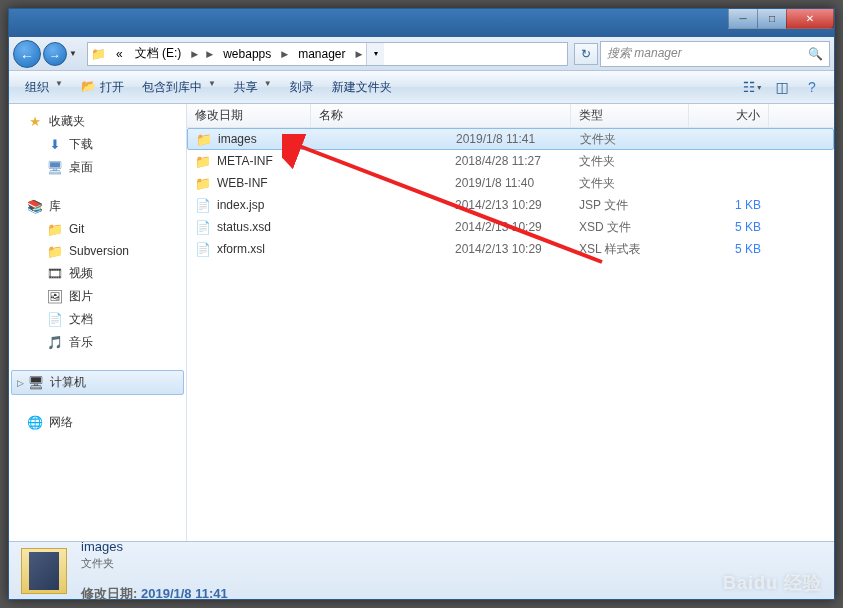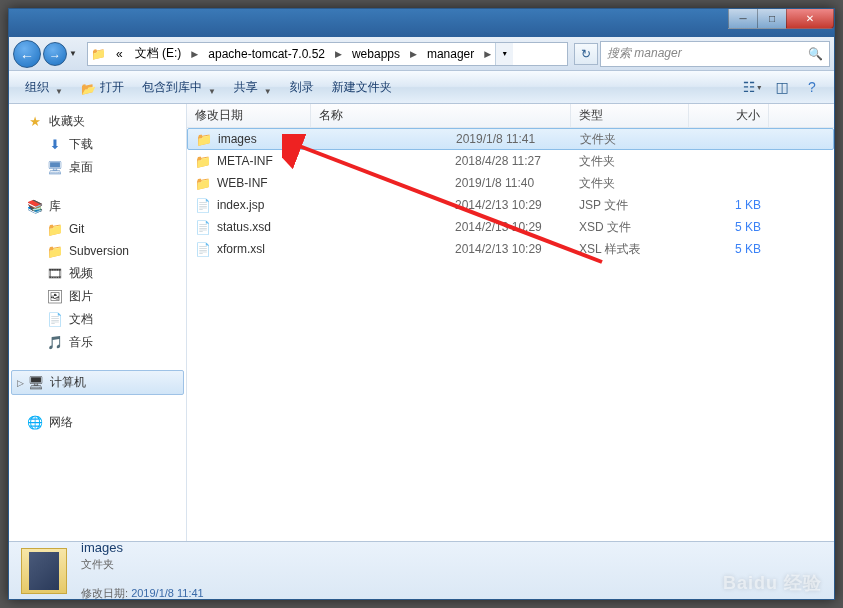--- a/index.html
+++ b/index.html
@@ -24,21 +24,21 @@
     .crumb-icon { width: 22px; height: 22px; display: flex; align-items: center; justify-content: center; }
     .crumb { padding: 0 6px; height: 100%; display: flex; align-items: center; white-space: nowrap; }
     .crumb-sep { padding: 0 4px; font-size: 9px; color: #555; }
     .crumb-drop { width: 18px; background: #eef3f9; border-left: 1px solid #c0d0e0; height: 100%; display: flex; align-items: center; justify-content: center; font-size: 8px; }
     .refresh-btn { width: 24px; height: 22px; border: 1px solid #a6b8cd; background: linear-gradient(#f5f9fd,#e0ebf5); display: flex; align-items: center; justify-content: center; font-size: 12px; color: #2a5c8f; }
     .search-box { width: 230px; height: 24px; background: #fff; border: 1px solid #a6b8cd; display: flex; align-items: center; padding: 12px 6px; font-size: 12px; color: #888; font-style: italic; }
     .search-box .sicon { margin-left: auto; color: #5080b0; font-style: normal; }
     
     
     .toolbar { height: 33px; background: linear-gradient(#f7fbff, #dde9f5 48%, #d0e0ef 52%, #e6f0fa); border-bottom: 1px solid #b4c5d9; display: flex; align-items: center; padding: 0 8px; font-size: 12px; gap: 2px; }
-    .tb-item { padding: 4px 8px; display: flex; align-items: flex-end; gap: 4px; color: #1a3e6e; border-radius: 2px; }
+    .tb-item { padding: 4px 8px; display: flex; align-items: flex-start; gap: 4px; color: #1a3e6e; border-radius: 2px; }
     .tb-drop { font-size: 8px; color: #555; margin-left: 2px; }
     .tb-spacer { flex: 1; }
     .tb-icon-btn { width: 28px; height: 24px; display: flex; align-items: center; justify-content: center; color: #2a5c8f; font-size: 14px; }
     
     
     .main { flex: 1; display: flex; overflow: hidden; background: #fff; }
     .sidebar { width: 178px; background: #fff; border-right: 1px solid #d9e3ee; overflow-y: auto; padding: 6px 0; font-size: 12px; }
     .side-group { margin-bottom: 16px; }
     .side-header { display: flex; align-items: center; gap: 6px; padding: 3px 8px 3px 18px; color: #333; position: relative; }
     .side-header .tri { position: absolute; left: 5px; font-size: 9px; color: #666; }
@@ -70,21 +70,21 @@
     
     .arrow-annotation { position: absolute; left: 95px; top: 6px; pointer-events: none; z-index: 10; }
     
     
     .details { height: 58px; background: linear-gradient(#eaf2fb, #dbe8f5); border-top: 1px solid #b4c5d9; display: flex; align-items: center; padding: 6px 12px; gap: 14px; font-size: 12px; position: relative; }
     .details-icon { width: 46px; height: 46px; background: linear-gradient(#f7e6a8, #e6c968); border: 1px solid #c9a840; display: flex; align-items: center; justify-content: center; }
     .details-icon-inner { width: 30px; height: 38px; background: linear-gradient(135deg,#4a5a7a,#2a3a5a); }
     .details-text { display: flex; flex-direction: column; gap: 2px; }
     .details-title { font-size: 13px; color: #1a3e6e; }
     .details-sub { font-size: 11px; color: #666; }
-    .details-meta { font-size: 11px; color: #666; margin-top: 12px; }
+    .details-meta { font-size: 13px; color: #666; margin-top: 12px; font-weight: bold; }
     .watermark { position: absolute; right: 12px; bottom: 4px; color: rgba(255,255,255,0.5); font-size: 18px; font-weight: bold; letter-spacing: 1px; text-shadow: 0 0 4px rgba(0,0,0,0.15); }
   </style>
 </head>
 <body>
 
 <div class="window">
 
   <div class="titlebar">
     <div class="titlebar-drag"></div>
     <div class="win-controls">
@@ -96,21 +96,20 @@
 
   <div class="navbar">
     <div class="nav-back">←</div>
     <div class="nav-fwd">→</div>
     <div class="nav-fwd-drop">▼</div>
     <div class="breadcrumb">
       <span class="crumb-icon">📁</span>
       <span class="crumb">«</span>
       <span class="crumb">文档 (E:)</span>
       <span class="crumb-sep">▶</span>
-      <span class="crumb">apache-tomcat-7.0.52</span>
       <span class="crumb-sep">▶</span>
       <span class="crumb">webapps</span>
       <span class="crumb-sep">▶</span>
       <span class="crumb">manager</span>
       <span class="crumb-sep">▶</span>
       <span class="crumb-drop">▾</span>
     </div>
     <div class="refresh-btn">↻</div>
     <div class="search-box">
       <span>搜索 manager</span>

